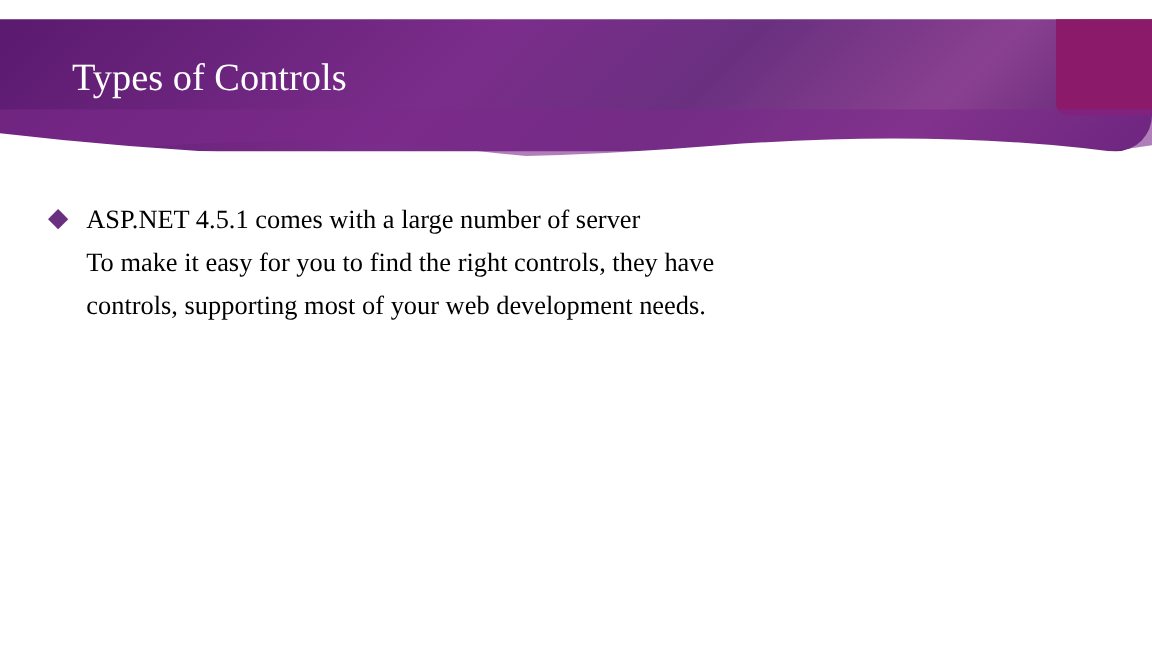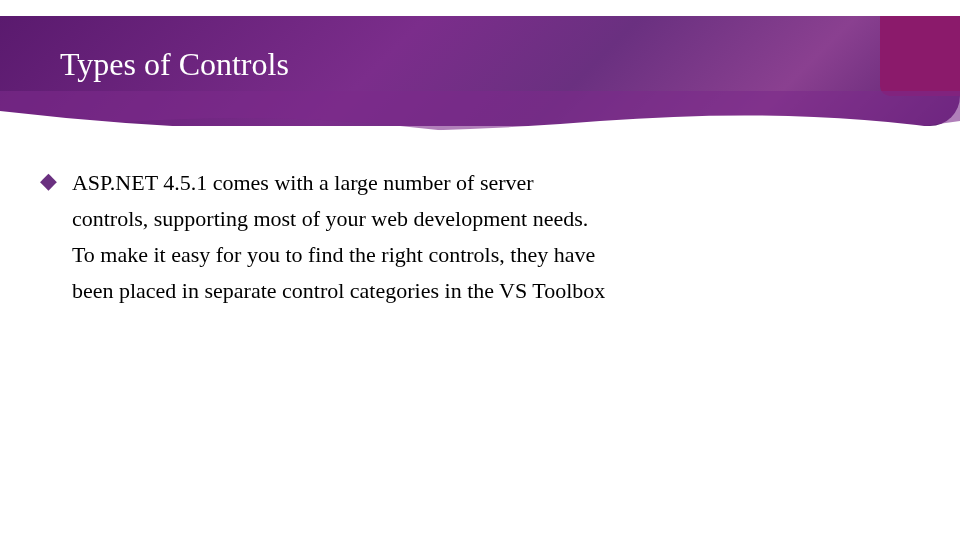--- a/index.html
+++ b/index.html
@@ -124,21 +124,20 @@
   </div>
 
   <div class="header-title">Types of Controls</div>
 
   <div class="content-area">
     <div class="bullet-section">
       <div class="bullet-item">
         <span class="bullet-marker">◆</span>
         <div class="bullet-text">
           <p>ASP.NET  4.5.1  comes  with  a  large  number  of  server</p>
+          <p>To  make  it  easy  for  you  to  find  the  right  controls,  they  have</p>
           <p>controls,  supporting  most  of  your  web  development  needs.</p>
-          <p>To  make  it  easy  for  you  to  find  the  right  controls,  they  have</p>
-          <p>been  placed  in  separate  control  categories  in  the  VS  Toolbox</p>
         </div>
       </div>
     </div>
   </div>
 
 </div>
 
 </body></html>

